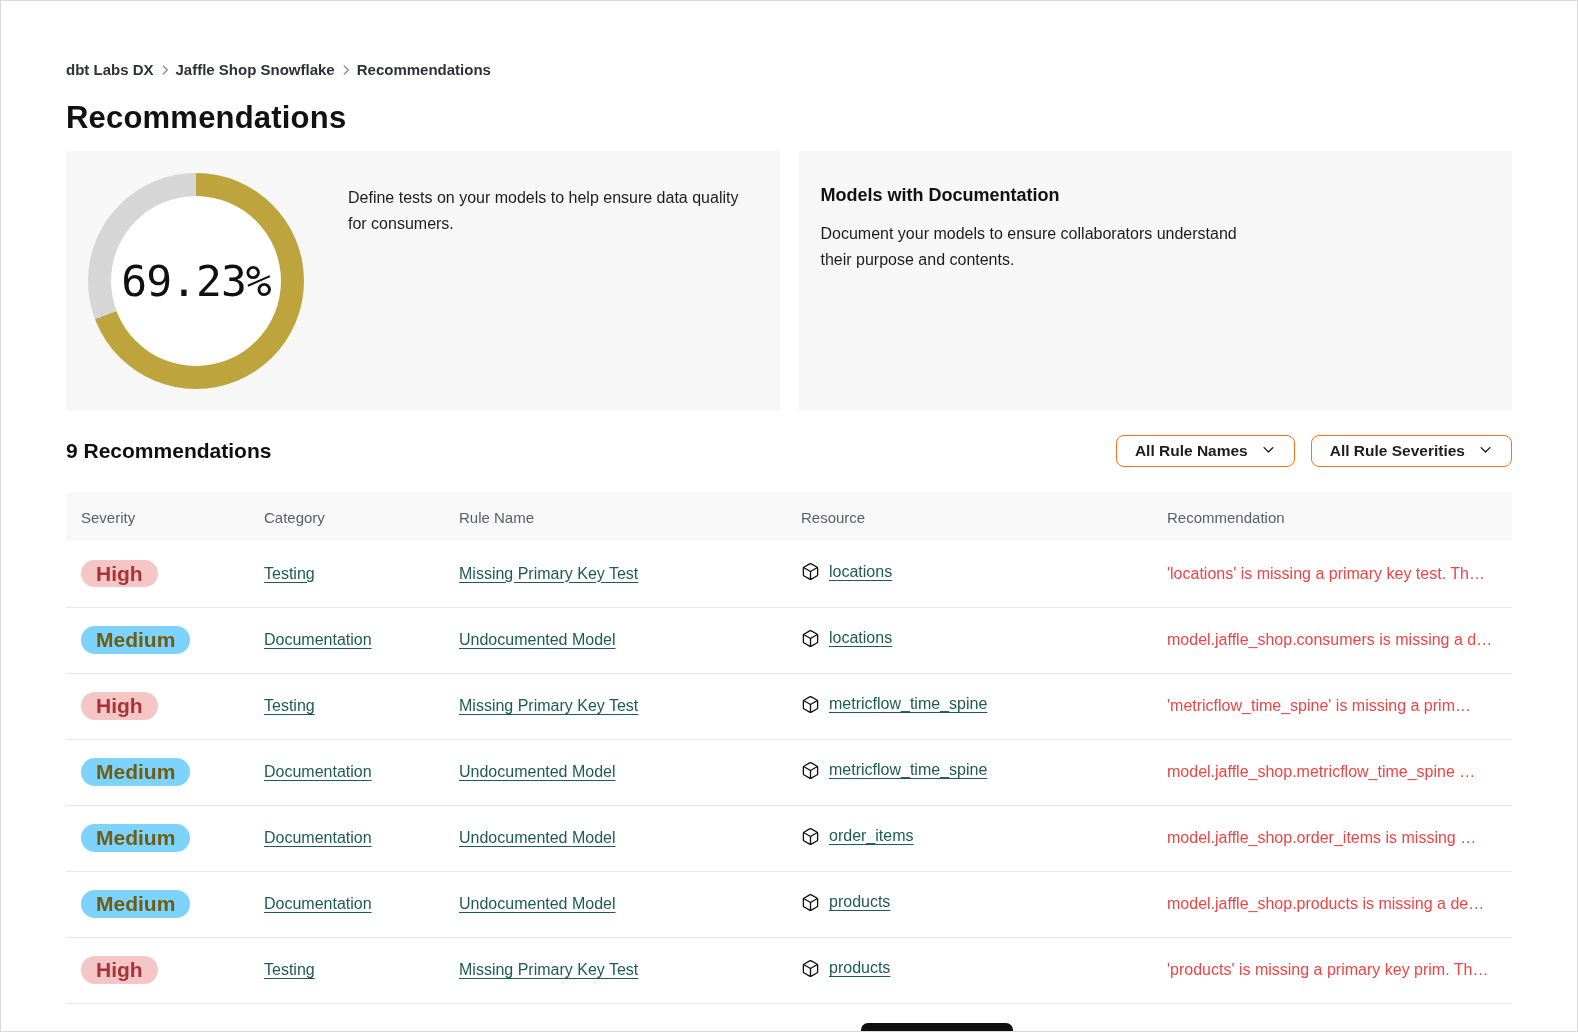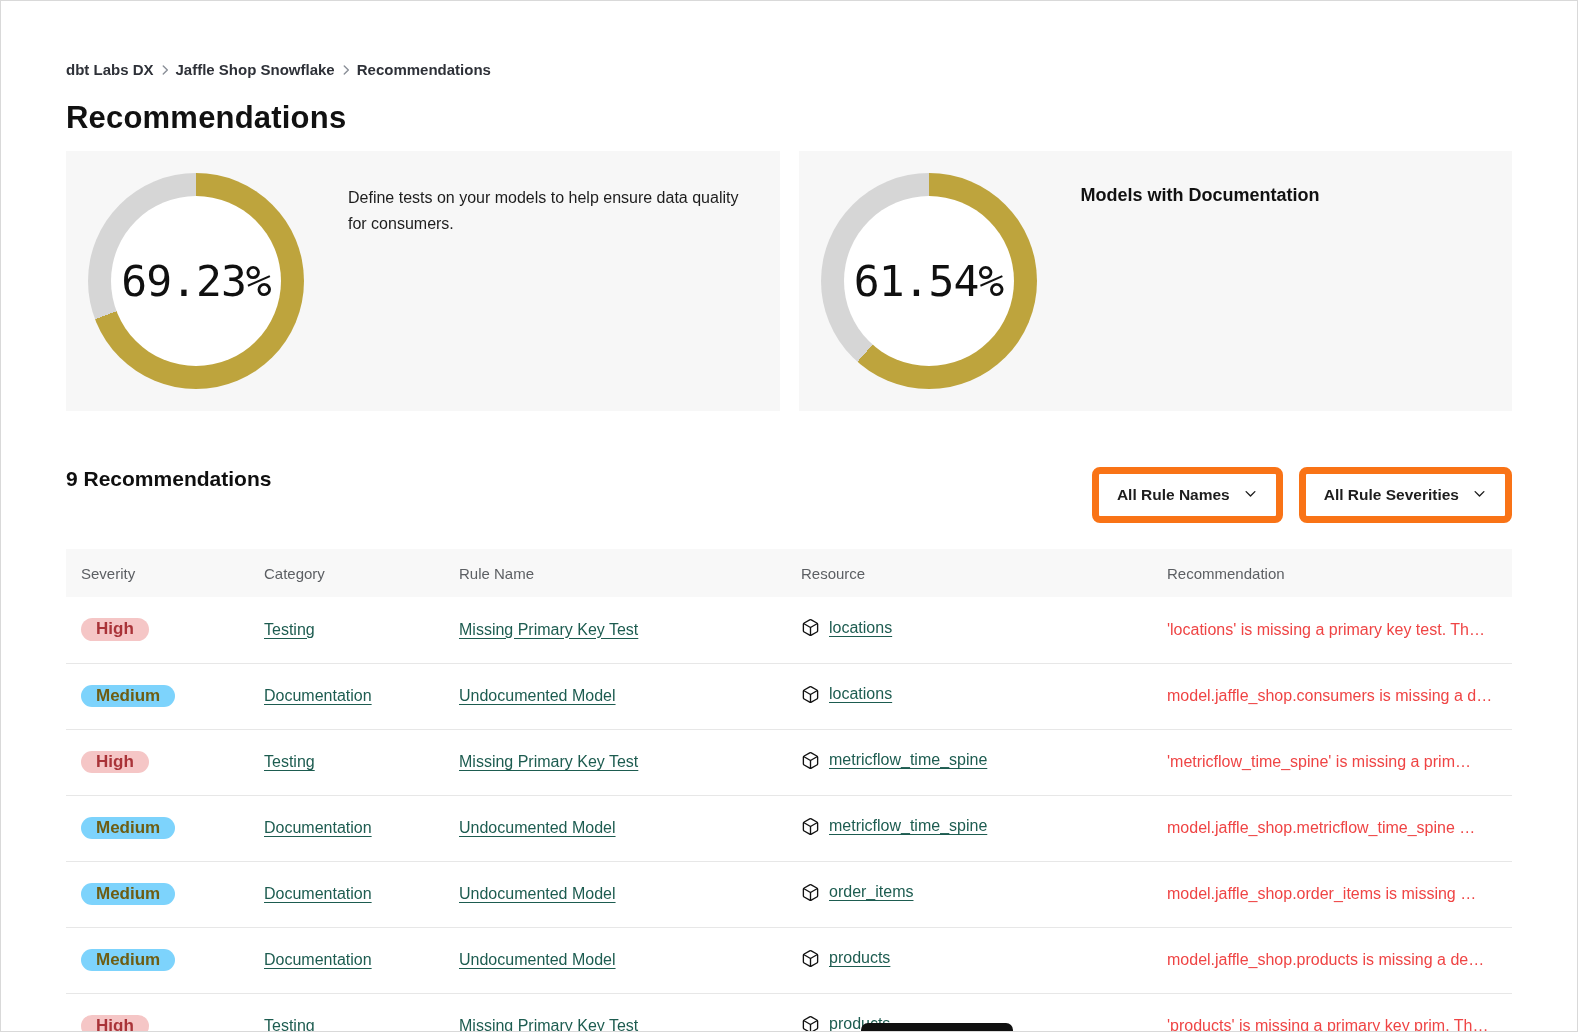--- a/index.html
+++ b/index.html
@@ -71,31 +71,30 @@
     display: flex;
     justify-content: space-between;
     align-items: center;
   }
   .count-label { font-size: 21px; font-weight: 700; color: #0f0f0f; }
   .filters { display: flex; gap: 16px; }
   .filter-btn {
     display: inline-flex;
     align-items: center;
     gap: 13px;
-    height: 56px;
+    height: 32px;
     padding: 0 18px;
     background: #ffffff;
-    border: 7px solid #f97316;
+    border: 1px solid #f97316;
     border-radius: 8px;
     font-family: inherit;
     font-size: 15.5px;
     font-weight: 600;
     color: #1d1d1d;
     cursor: pointer;
-    margin-top: 32px;
   }
   .filter-btn svg { width: 15px; height: 15px; stroke: #1d1d1d; stroke-width: 2.2; fill: none; }
 
   
   .rec-table {
     width: 100%;
     margin-top: 26px;
     border-collapse: collapse;
     table-layout: fixed;
   }
@@ -118,21 +117,21 @@
     padding-left: 15px;
     font-size: 16px;
     vertical-align: middle;
     color: #161616;
   }
 
   .badge {
     display: inline-block;
     padding: 2px 15px;
     border-radius: 16px;
-    font-size: 17px;
+    font-size: 21px;
     font-weight: 700;
     line-height: 1.1;
   }
   .sev-high { background: #f5c6c6; color: #a93338; }
   .sev-medium { background: #7dd3fc; color: #6e5d13; }
 
   .link {
     color: #1d5c50;
     text-decoration: underline;
     text-underline-offset: 3px;
@@ -206,27 +205,23 @@
         <div class="donut-hole">
           <span class="pct">69.23%</span>
         </div>
       </div>
       <div class="card-text">
         <p>Define tests on your models to help ensure data quality for consumers.</p>
       </div>
     </section>
 
     <section class="card">
-      <div class="donut" style="background: conic-gradient(rgb(190, 164, 61) 61.54%, rgb(214, 214, 214) 0deg);">
-        <div class="donut-hole">
-          <span class="pct">61.54%</span>
-        </div>
-      </div>
       <div class="card-text">
         <h2>Models with Documentation</h2>
+        <p>Document your models to ensure collaborators understand their purpose and contents.</p>
       </div>
     </section>
 
   </div>
 
   <div class="list-header">
     <h2 class="count-label">9 Recommendations</h2>
     <div class="filters">
       <button class="filter-btn">
         <span>All Rule Names</span>

